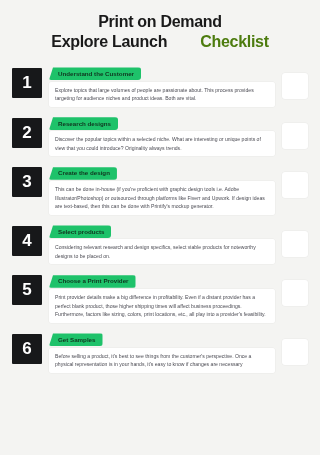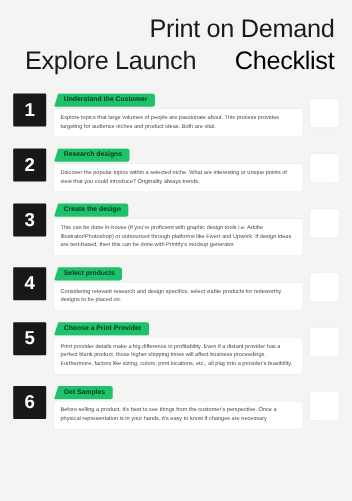--- a/index.html
+++ b/index.html
@@ -19,30 +19,29 @@
     height: 455px;
     background: #f4f4f2;
     box-sizing: border-box;
     padding: 0;
   }
   .header {
     padding: 12px 16px 6px 16px;
     text-align: center;
   }
   .title-line {
-    font-size: 23px;
-    font-weight: normal;
+    font-size: 16px;
+    font-weight: bold;
     color: #1a1a1a;
     line-height: 1.24;
     letter-spacing: -0.3px;
     white-space: nowrap;
-    text-align: right;
   }
   .title-accent {
-    color: #000000;
+    color: #4d7c0f;
     margin-left: 29px;
   }
   .list {
     padding: 4px 12px 0 12px;
   }
   .row {
     position: relative;
     display: flex;
     align-items: flex-start;
     margin-bottom: 5px;

